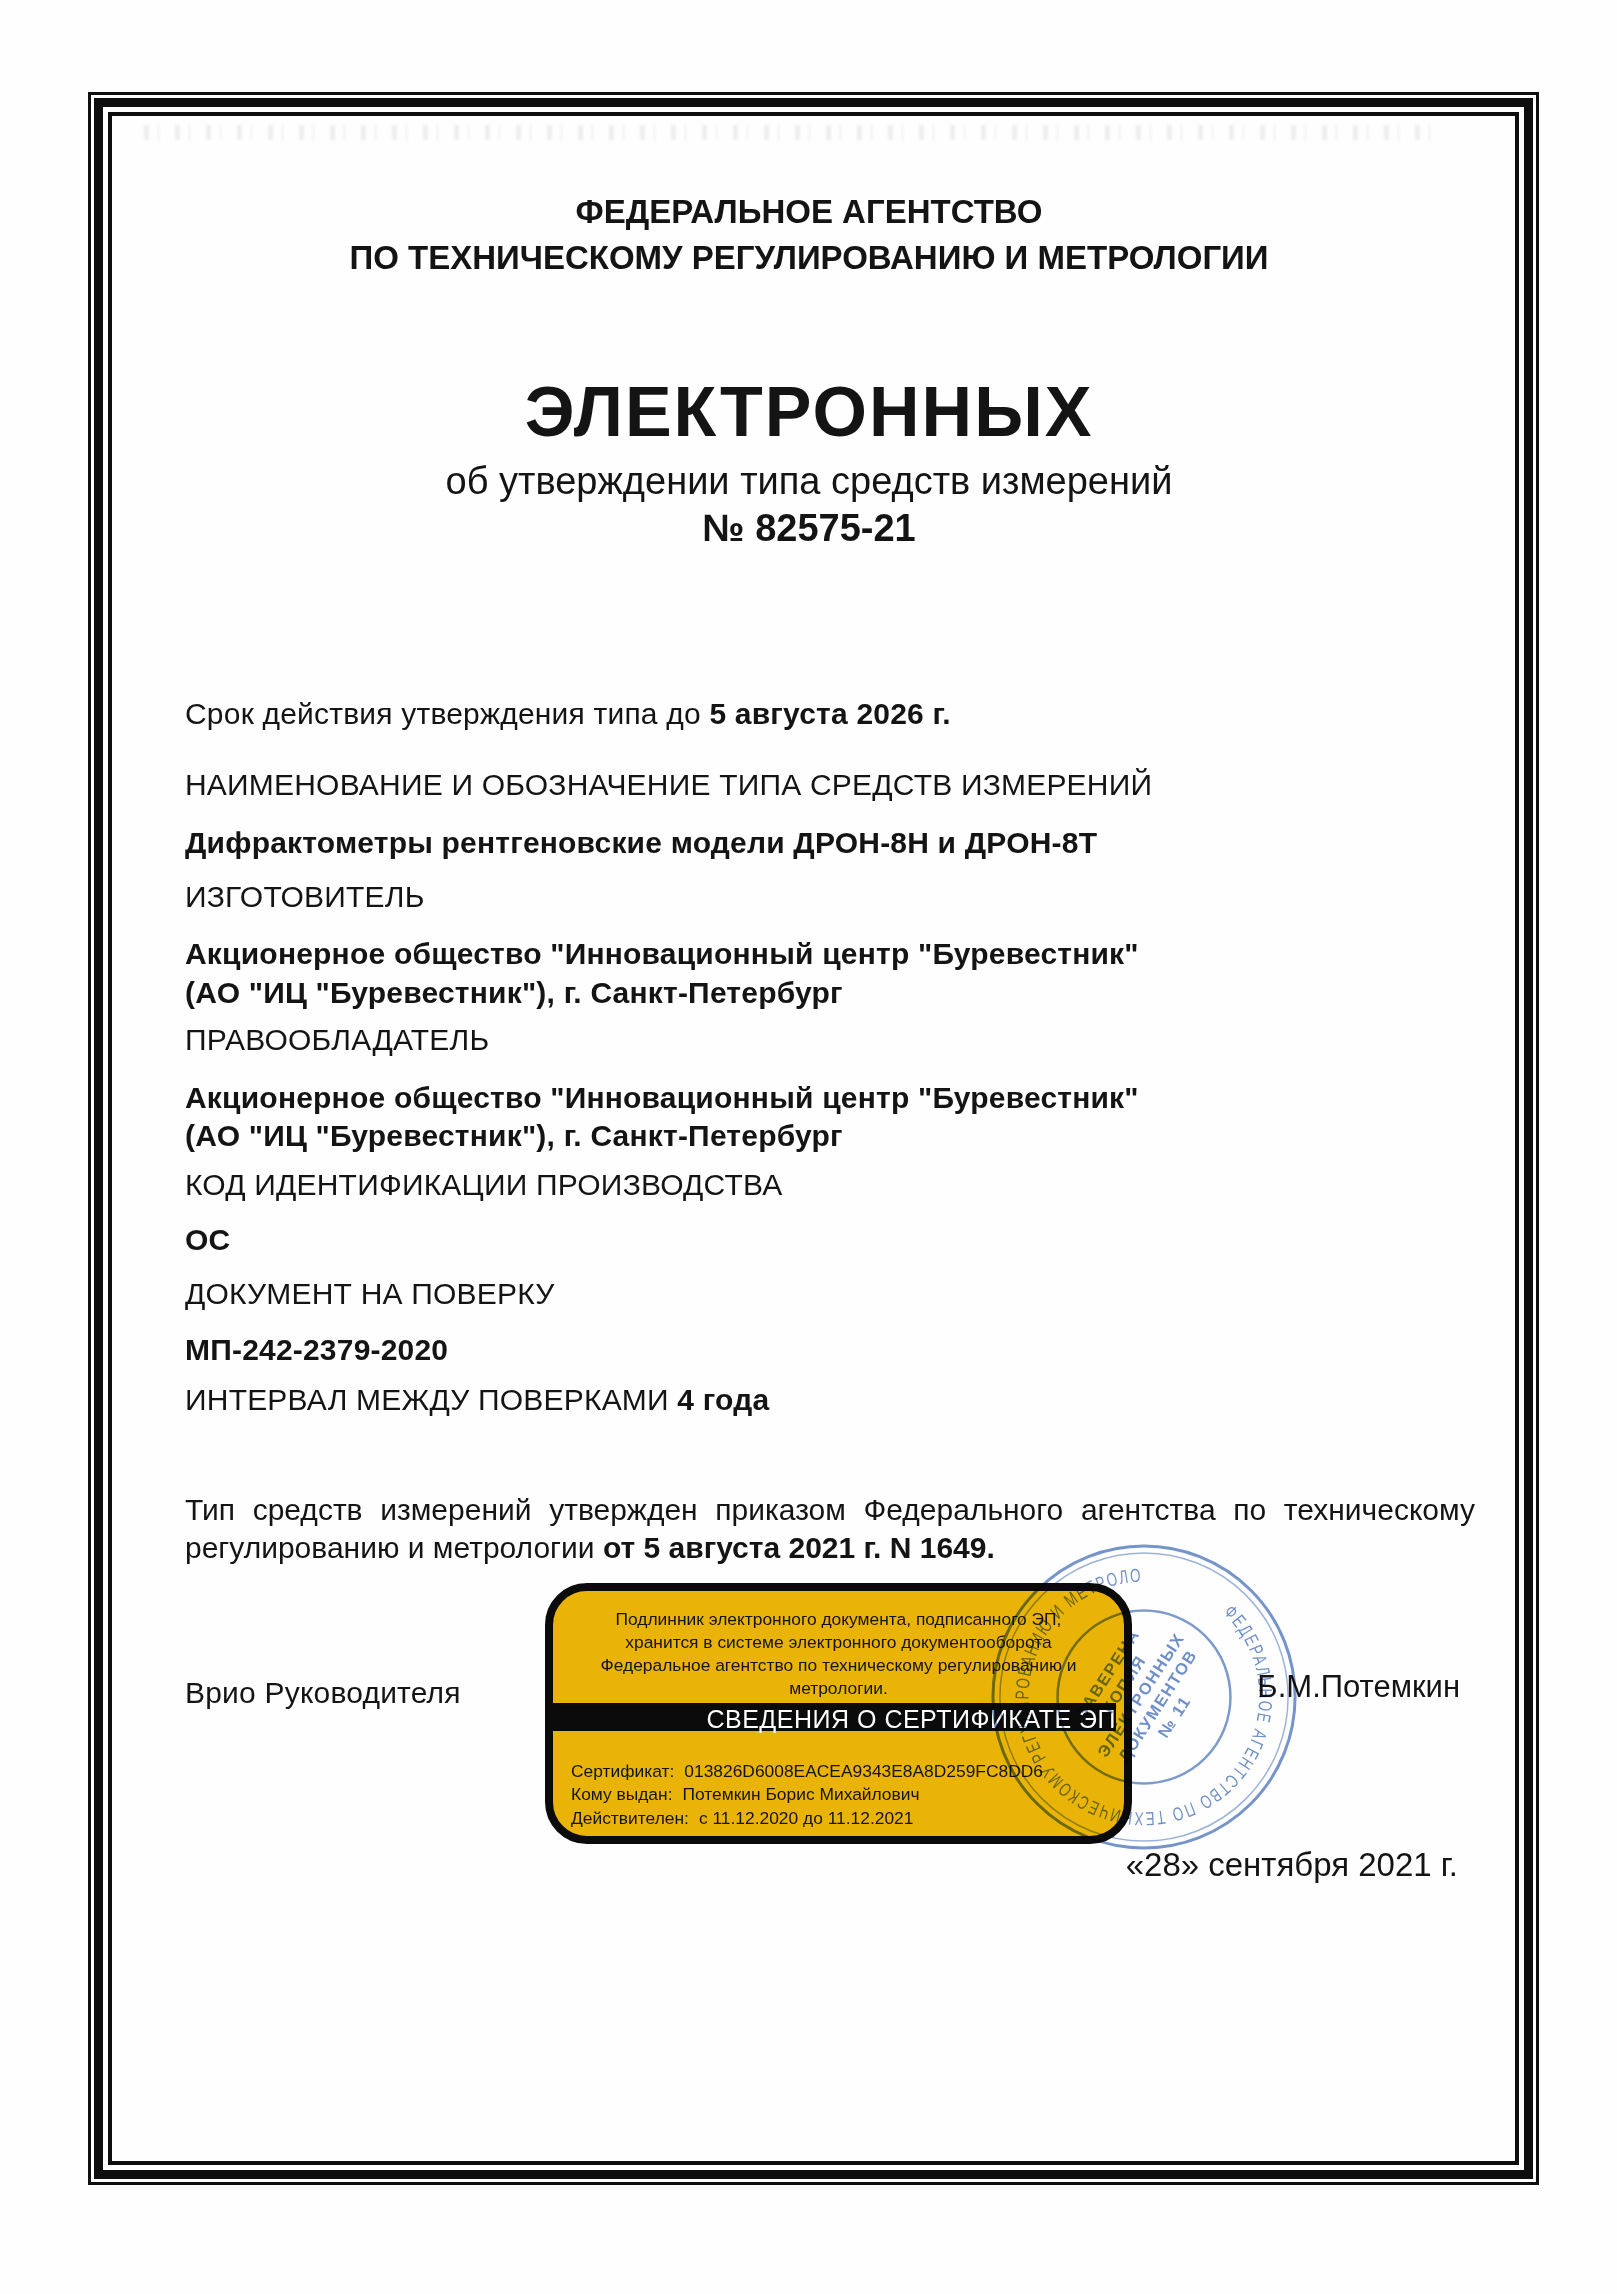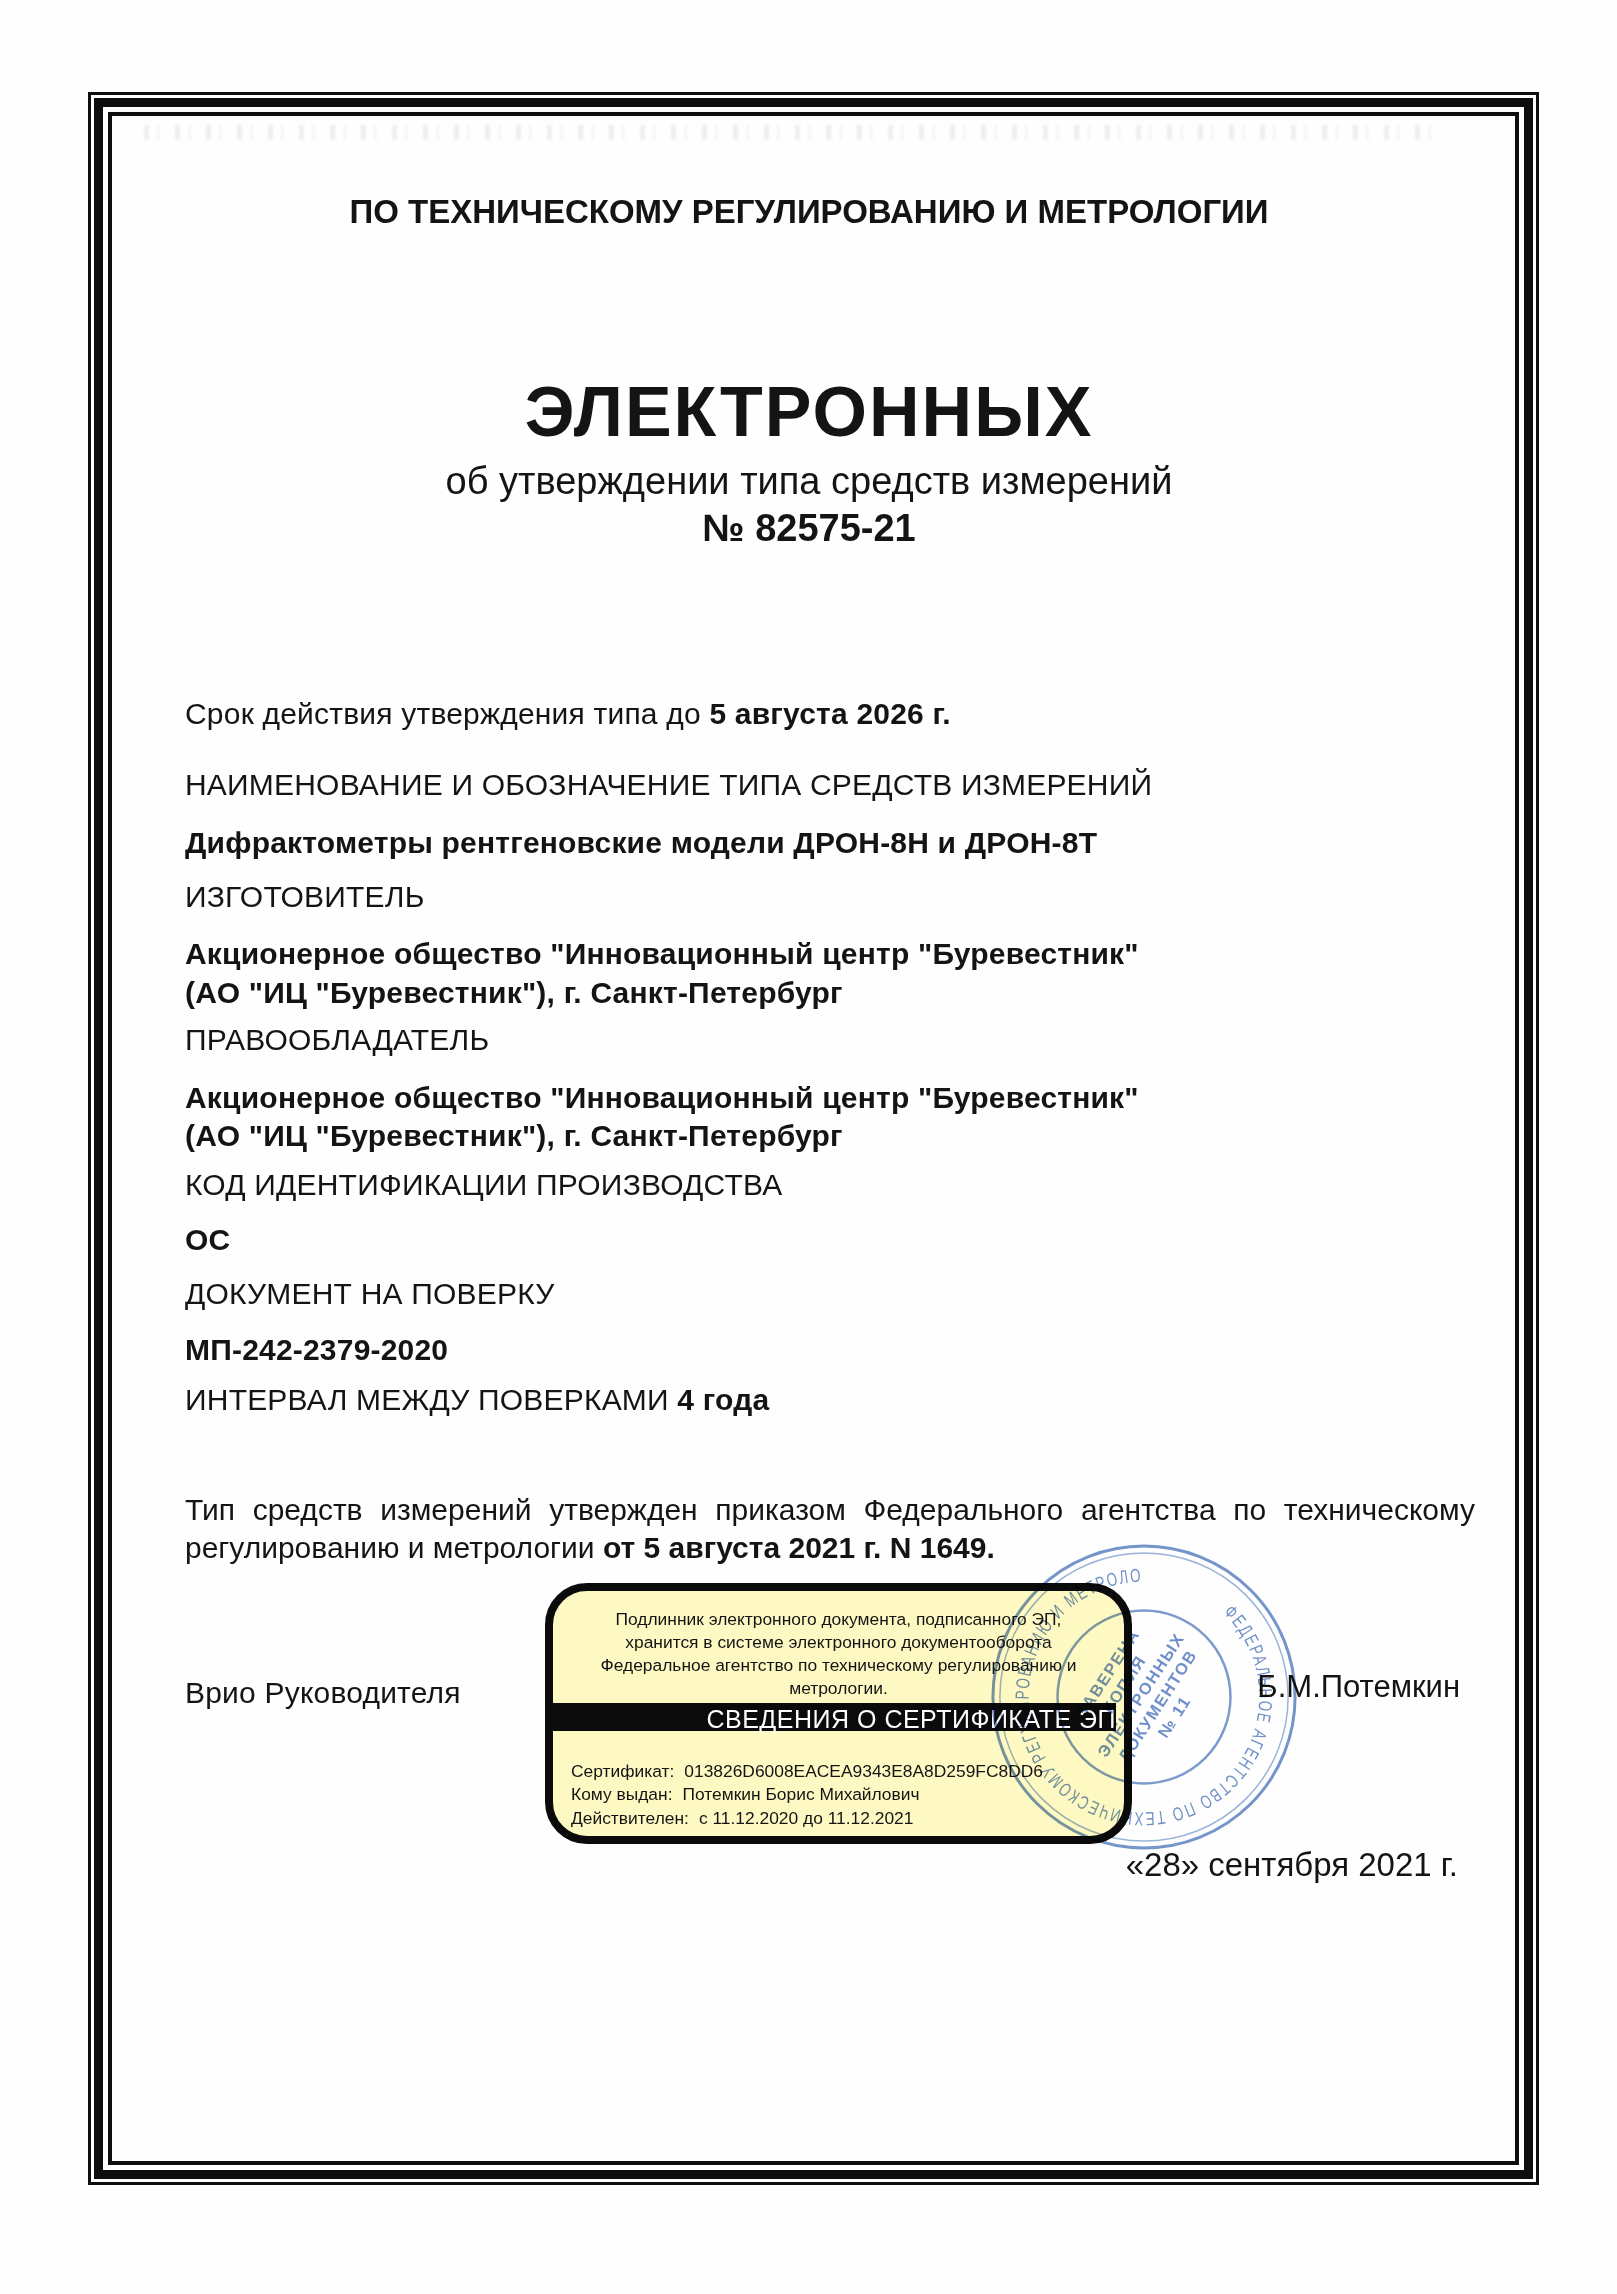--- a/index.html
+++ b/index.html
@@ -22,21 +22,21 @@
   .agency{top:189px;font-size:33px;font-weight:bold;line-height:46px;}
   .doc-title{top:372px;font-size:70px;font-weight:bold;letter-spacing:2px;}
   .doc-sub{top:460px;font-size:38px;}
   .doc-num{top:507px;font-size:38px;font-weight:bold;}
   .body{left:185px;font-size:30px;letter-spacing:0.2px;}
   .b{font-weight:bold;margin-top:20px;}
   .just{position:absolute;left:185px;width:1290px;font-size:30px;white-space:normal;}
   .just1{text-align:justify;text-align-last:justify;}
   
   .ebox{position:absolute;left:545px;top:1583px;width:587px;height:261px;
-    background:#fef9c3;border:8px solid #0b0b0b;border-radius:42px;font-size:17.4px;}
+    background:#eab308;border:8px solid #0b0b0b;border-radius:42px;font-size:17.4px;}
   .ebox-intro{padding-top:17px;text-align:center;line-height:23px;}
   .ebar{position:absolute;left:0;right:8px;top:112px;height:28px;background:#0b0b0b;
     color:#fdfdfd;text-align:right;font-size:25px;line-height:32px;letter-spacing:0.5px;}
   .erows{position:absolute;left:18px;top:169px;line-height:23.4px;}
   .erow .lbl{margin-right:10px;}
   
   .sig-role{top:1676px;font-size:30px;}
   .sig-name{position:absolute;right:158px;top:1669px;font-size:31px;}
   .sig-date{position:absolute;right:160px;top:1846px;font-size:33px;margin-left:47px;}
   
@@ -49,20 +49,21 @@
 <div class="page">
 
   <div class="frame">
     <div class="frame-mid">
         <div class="frame-inner"></div>
       </div>
   </div>
   <div class="noise"></div>
 
   <div class="t ctr agency">
+    <div>ФЕДЕРАЛЬНОЕ АГЕНТСТВО</div>
     <div>ПО ТЕХНИЧЕСКОМУ РЕГУЛИРОВАНИЮ И МЕТРОЛОГИИ</div>
   </div>
 
   <div class="t ctr doc-title">ЭЛЕКТРОННЫХ</div>
   <div class="t ctr doc-sub">об утверждении типа средств измерений</div>
   <div class="t ctr doc-num">№ 82575-21</div>
 
   <div class="t body" style="top:697px"><span>Срок действия утверждения типа до </span><span class="b">5 августа 2026 г.</span></div>
 
   <div class="t body" style="top:768px">НАИМЕНОВАНИЕ И ОБОЗНАЧЕНИЕ ТИПА СРЕДСТВ ИЗМЕРЕНИЙ</div>

